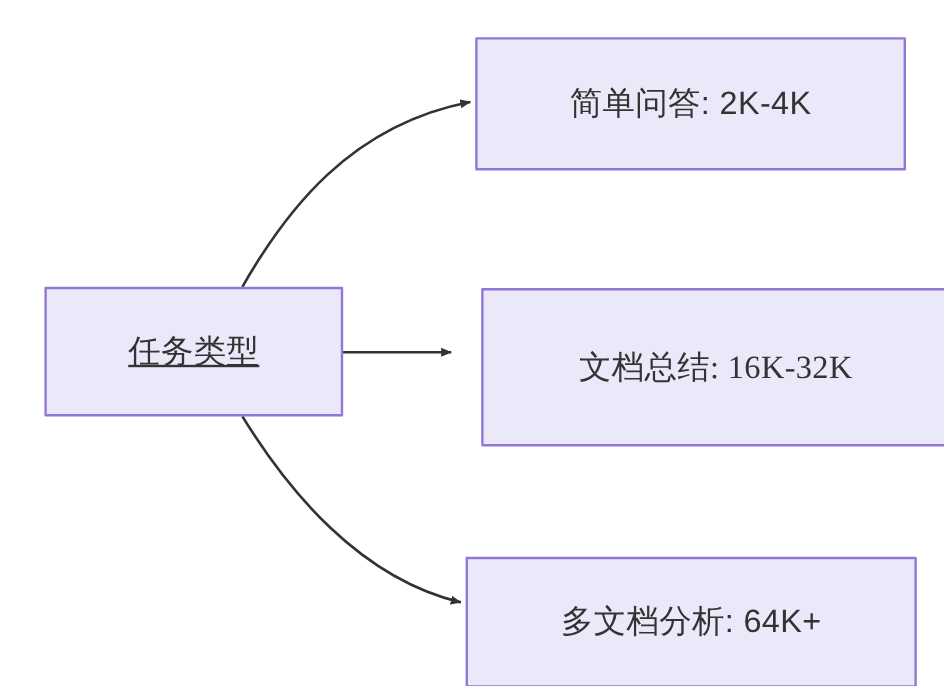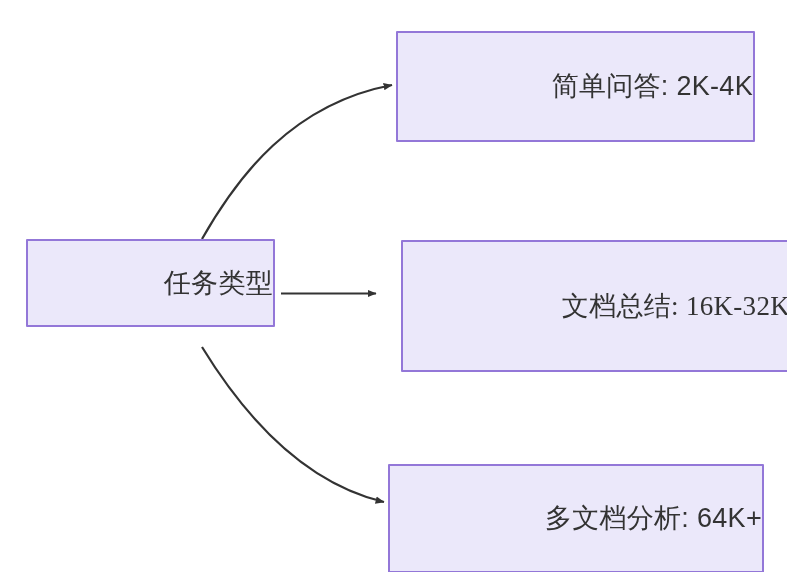--- a/index.html
+++ b/index.html
@@ -32,35 +32,36 @@
     pointer-events: none;
   }
   .node {
     position: absolute;
     box-sizing: border-box;
     background: #ebe8fa;
     border: 2px solid #9377d8;
     border-radius: 1px;
     display: flex;
     align-items: center;
-    justify-content: flex-end;
+    justify-content: center;
     color: #333333;
     font-size: 27px;
     line-height: 1.2;
     letter-spacing: 0.3px;
     white-space: nowrap;
   }
   .node-label {
     display: block;
   }
   #node-task-type {
-    left: 26px;
+    left: 37px;
     top: 239px;
     width: 249px;
-    height: 88px;
+    height: 108px;
+    text-decoration: underline;
   }
   #node-simple-qa {
     left: 396px;
     top: 31px;
     width: 359px;
     height: 111px;
   }
   #node-doc-summary {
     left: 401px;
     top: 240px;

